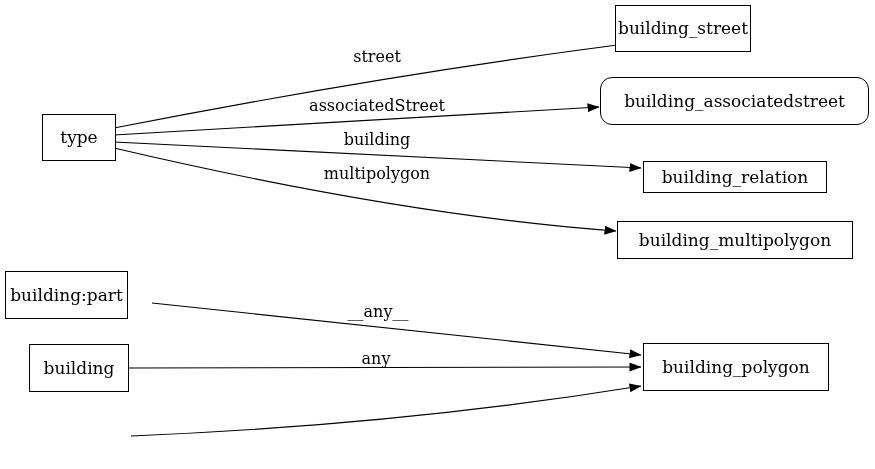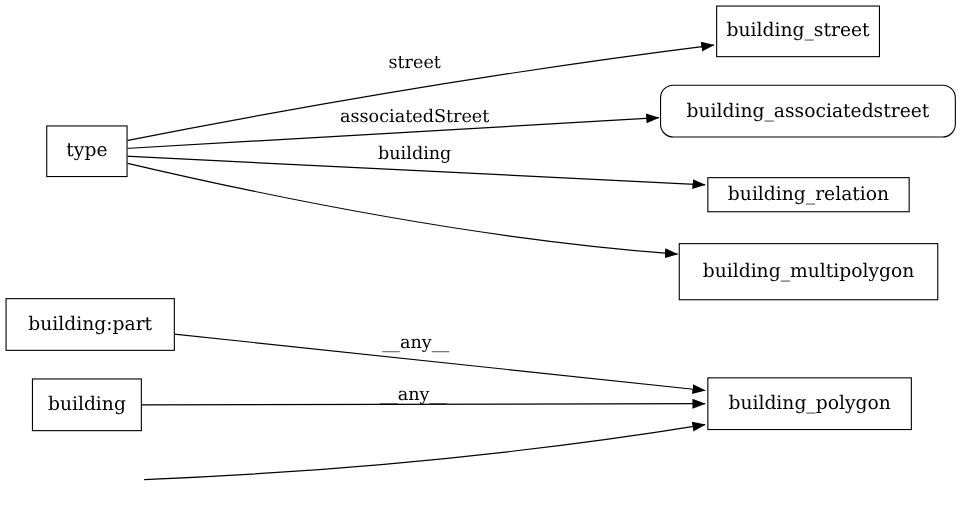--- a/index.html
+++ b/index.html
@@ -64,40 +64,41 @@
     <path class="edge" d="M114,135 L599,107" marker-end="url(#arrow)"></path>
     <path class="edge" d="M114,142 L641,168" marker-end="url(#arrow)"></path>
     <path class="edge" d="M114,148 Q400,215 616,231" marker-end="url(#arrow)"></path>
     <path class="edge" d="M152,303 L641,355" marker-end="url(#arrow)"></path>
     <path class="edge" d="M129,368 L641,367" marker-end="url(#arrow)"></path>
     <path class="edge" d="M131,436 Q400,425 641,386" marker-end="url(#arrow)"></path>
   </svg>
 
   <div class="node" style="left:42px;  top:114px; width:74px;  height:47px;">type</div>
 
-  <div class="node" style="left:651px; top:5px;   width:149px; height:47px;">building_street</div>
+  <div class="node" style="left:615px; top:5px;   width:136px; height:47px;">building_street</div>
 
   <div class="node" style="left:600px; top:77px;  width:269px; height:48px;border-radius:12px;">building_associatedstreet</div>
 
   <div class="node" style="left:643px; top:161px; width:184px; height:32px;text-align:center;">building_relation</div>
 
-  <div class="node" style="left:617px; top:221px; width:236px; height:52px;">building_multipolygon</div>
+  <div class="node" style="left:617px; top:221px; width:236px; height:38px;">building_multipolygon</div>
 
-  <div class="node" style="left:5px;   top:271px; width:154px; height:48px;">building:part</div>
+  <div class="node" style="left:5px;   top:271px; width:123px; height:48px;">building:part</div>
 
   <div class="node" style="left:29px;  top:344px; width:100px; height:48px;">building</div>
 
 
   <div class="node" style="left:643px; top:343px; width:186px; height:48px;">building_polygon</div>
 
   <div class="edge-label" style="left:377px; top:57px;">street</div>
 
   <div class="edge-label" style="left:377px; top:106px;">associatedStreet</div>
 
   <div class="edge-label" style="left:377px; top:140px;">building</div>
 
+  <div class="edge-label" style="left:377px; top:174px;">multipolygon</div>
 
   <div class="edge-label" style="left:378px; top:312px;">__any__</div>
 
   <div class="edge-label" style="left:376px; top:359px;">__any__</div>
 
 
 </div>
 
 </body></html>

